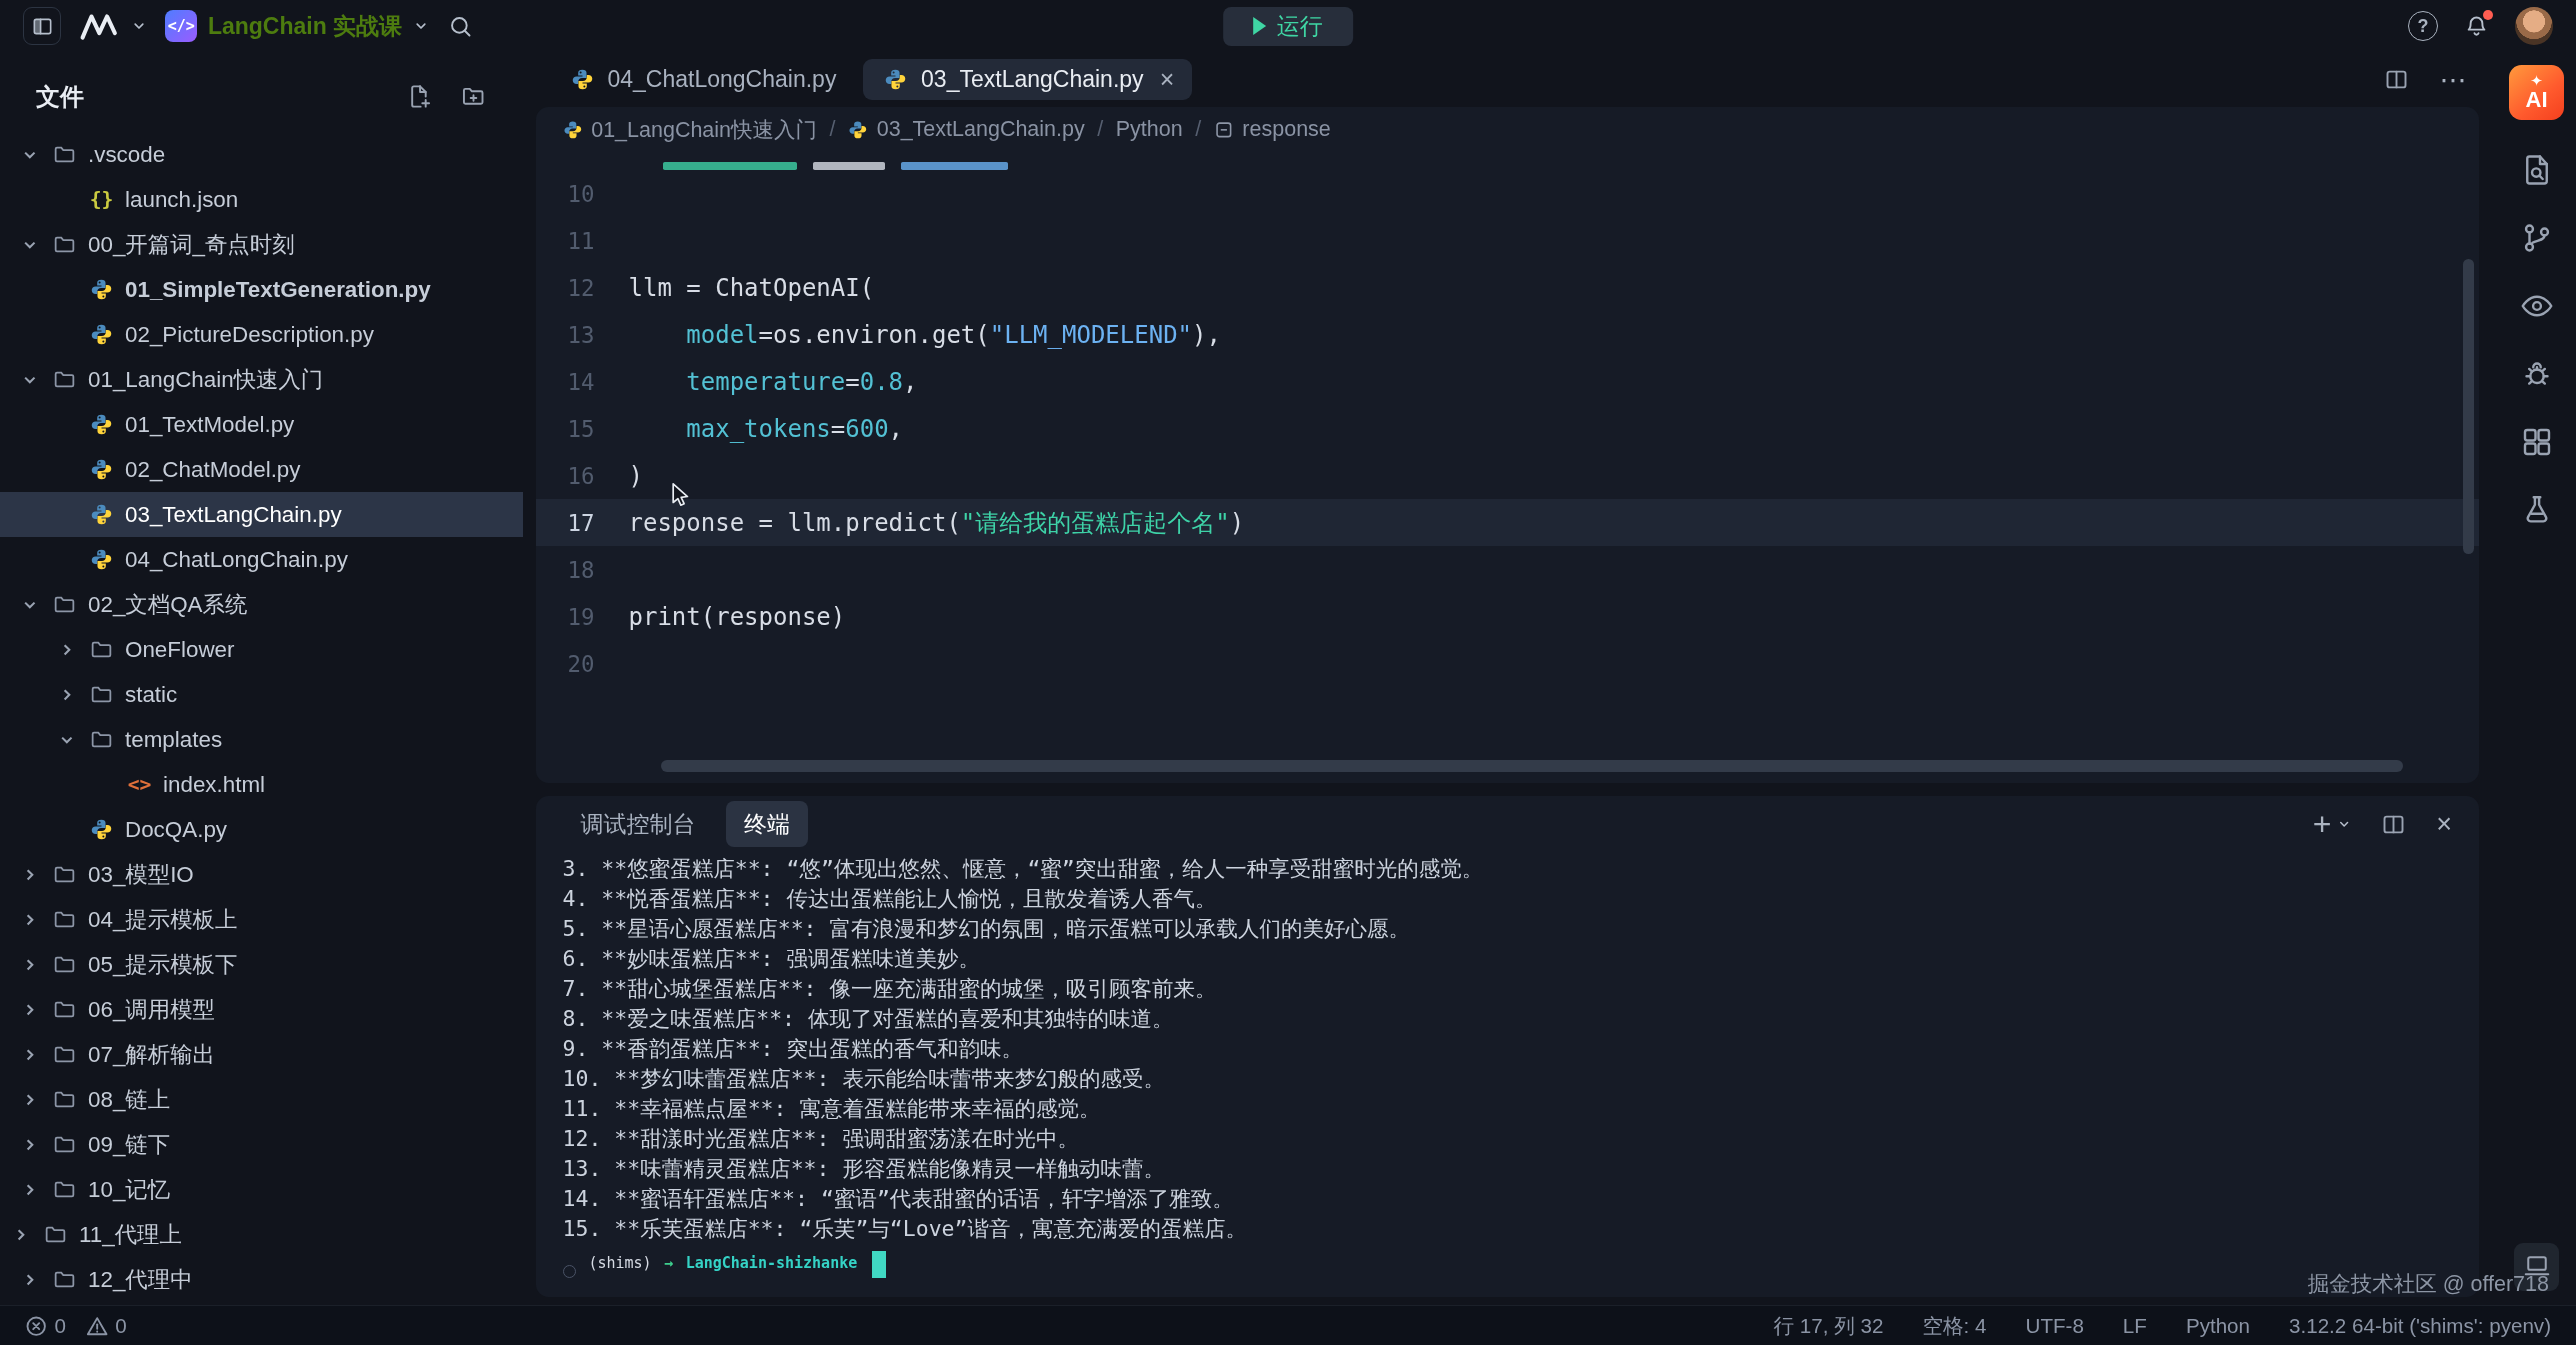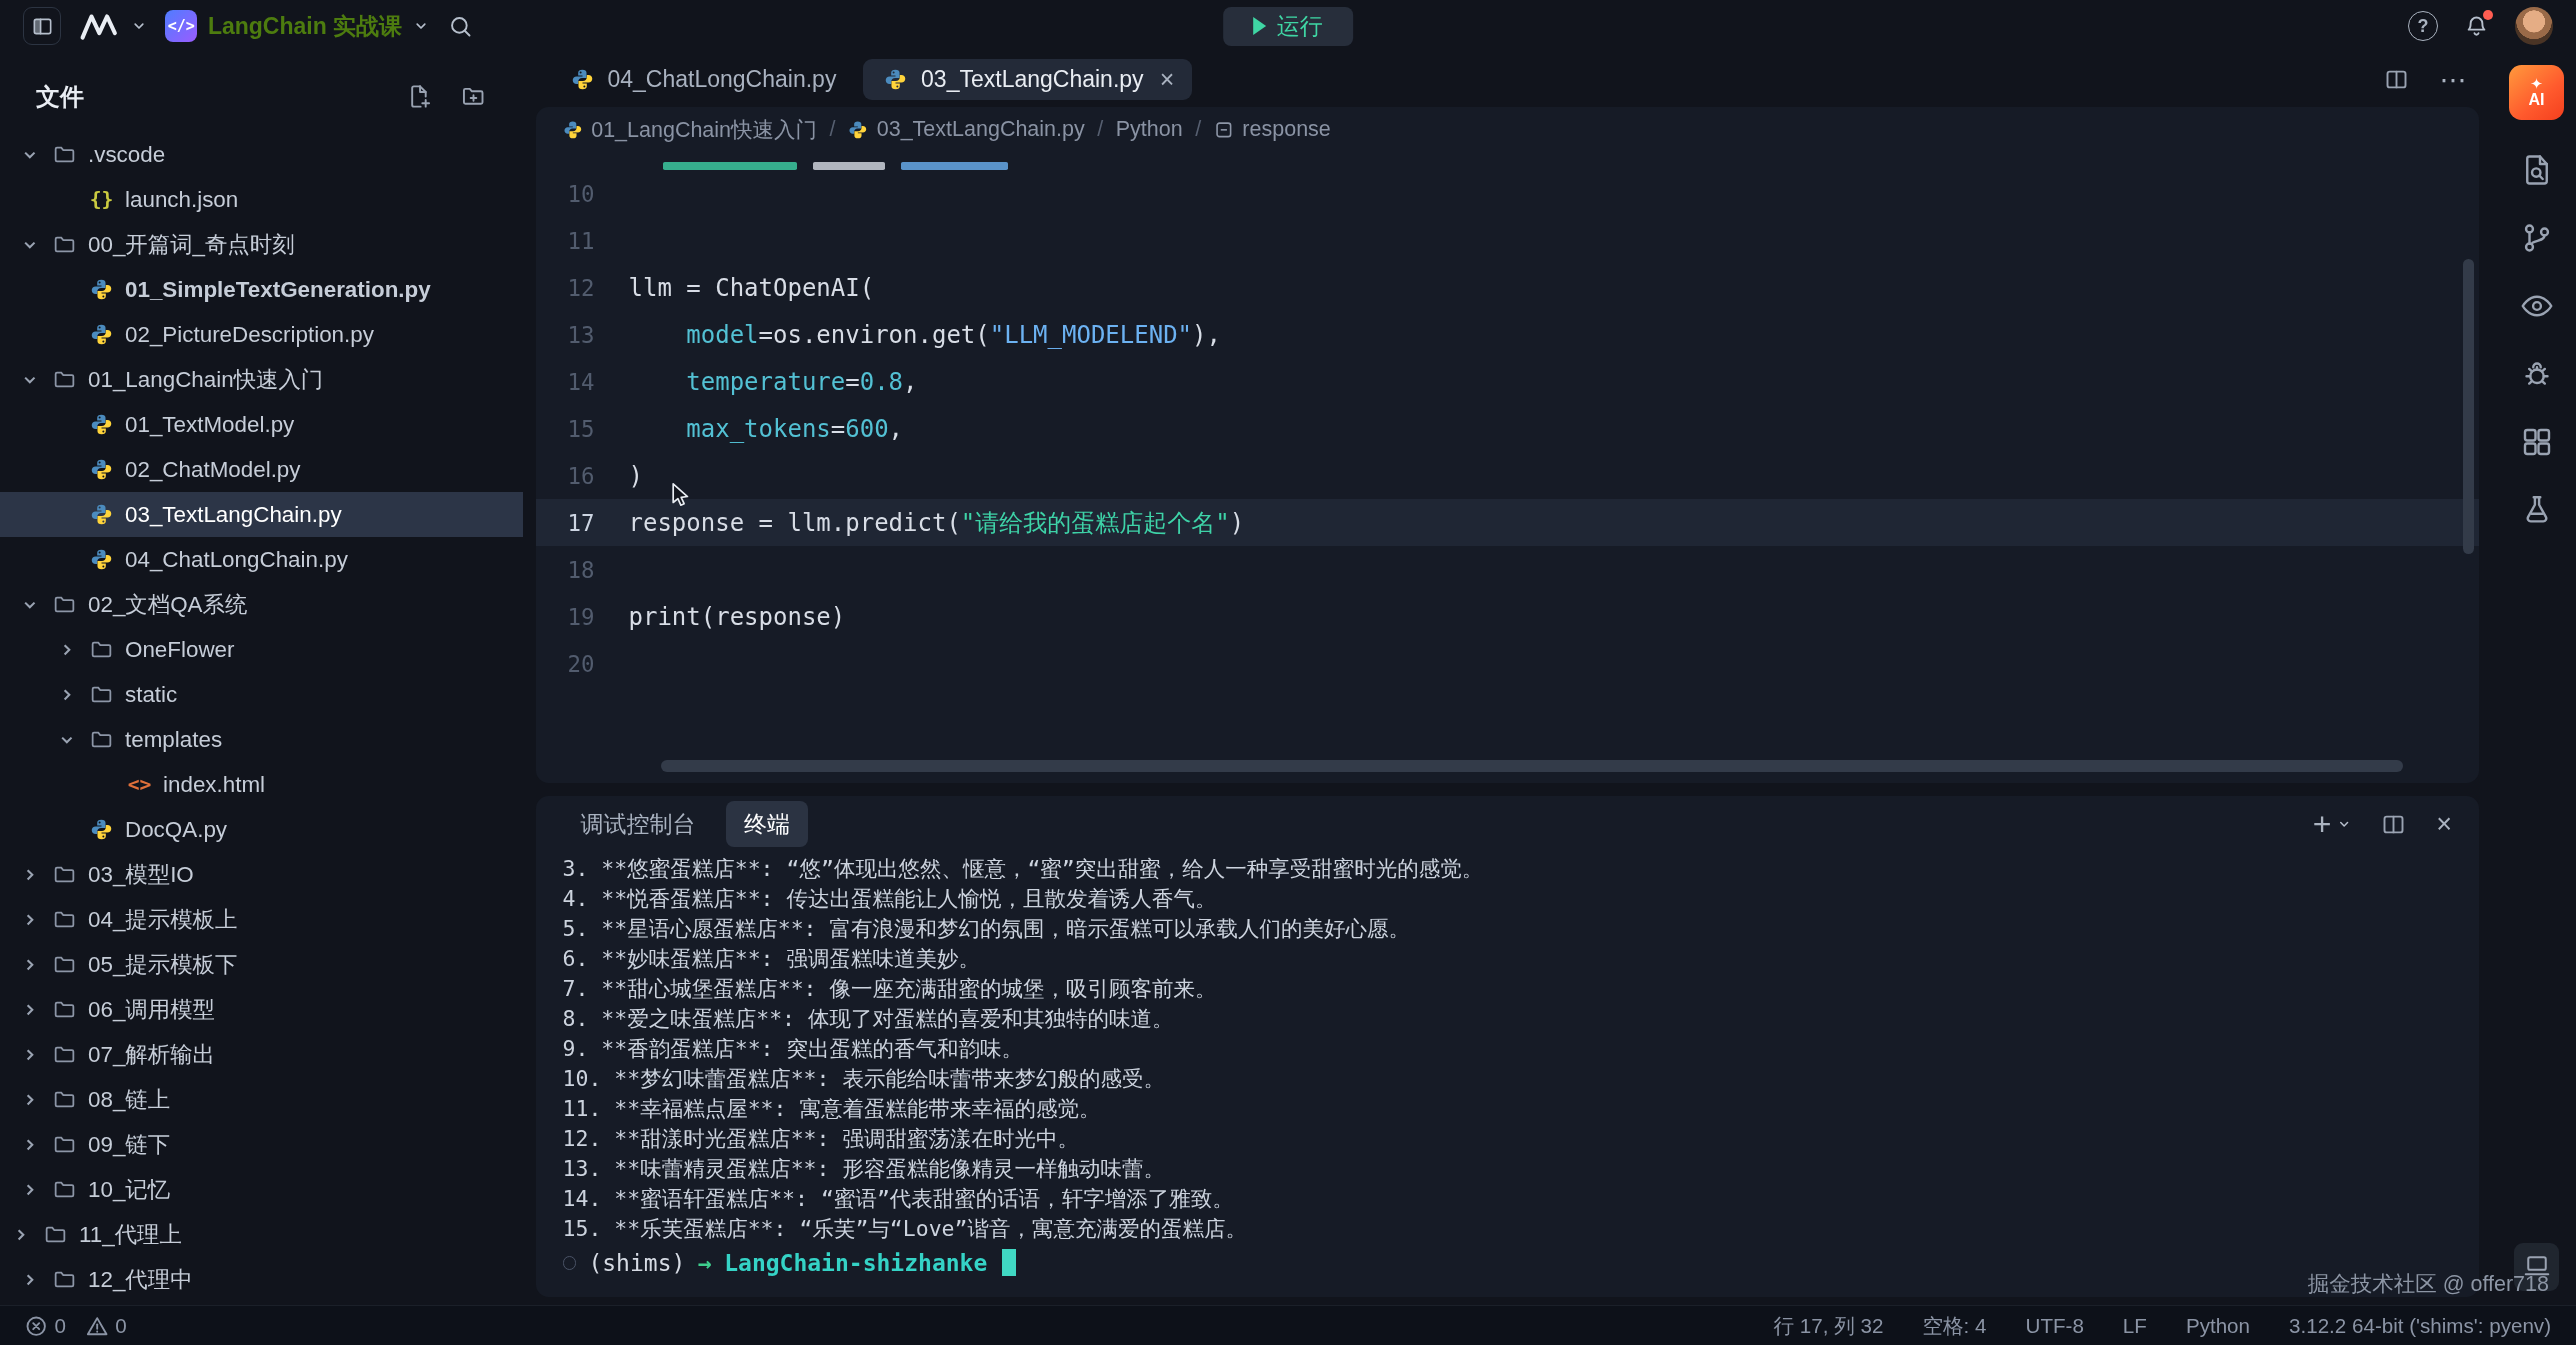--- a/index.html
+++ b/index.html
@@ -72,32 +72,32 @@
 
   
   .panel-card{height:501px;flex:none;margin-top:12.5px;background:#161b26;border-radius:12.5px;display:flex;flex-direction:column;position:relative;}
   .panel-head{height:57px;flex:none;display:flex;align-items:center;gap:12.5px;padding:0 27px;}
   .ptab{font-size:23px;color:#a9b2c0;padding:7.2px 18px;border-radius:8px;}
   .ptab.active{background:#2b3342;color:#fff;}
   .panel-actions{margin-left:auto;display:flex;align-items:center;gap:29px;color:#aab3c0;}
   .plus{font-size:32px;line-height:1;}
   .term-body{flex:1;overflow:hidden;padding:1.8px 27px 7.2px;font-family:"DejaVu Sans Mono","Liberation Mono",monospace;font-size:21.5px;line-height:30px;color:#ccd3de;}
   .term-line{white-space:pre-wrap;}
-  .prompt-row{display:flex;align-items:center;gap:12.5px;margin-top:3.6px;font-size:23px;}
+  .prompt-row{display:flex;align-items:flex-end;gap:12.5px;margin-top:3.6px;font-size:15px;}
   .pr-circle{width:13.4px;height:13.4px;border:1.8px solid #4a5366;border-radius:50%;flex:none;}
   .pr-venv{color:#d6dbe4;}
   .pr-arrow{color:#3ecf8e;font-weight:700;}
   .pr-path{color:#35d3c6;font-weight:700;}
   .pr-cursor{width:14.3px;height:27px;background:#40d8c3;margin-left:1.8px;}
 
   
   .right-rail{width:79px;flex:none;display:flex;flex-direction:column;align-items:center;padding:12.5px 0 14.3px;gap:32px;}
   .ai-btn{width:55px;height:55px;border-radius:12.5px;background:linear-gradient(140deg,#ff9a3d 0%,#ff5a2d 60%,#f43f1e 100%);display:flex;flex-direction:column;align-items:center;justify-content:center;color:#fff;gap:1.8px;}
   .ai-spark{font-size:15px;line-height:1;}
-  .ai-label{font-size:16px;font-weight:700;line-height:1;}
+  .ai-label{font-size:22px;font-weight:700;line-height:1;}
   .rail-svg{width:36px;height:36px;fill:none;stroke:#9aa3b2;stroke-width:1.6;stroke-linecap:round;stroke-linejoin:round;}
   .rail-bottom{margin-top:auto;background:#20262f;border-radius:9px;padding:7.2px;}
 
   
   .statusbar{height:41px;flex:none;display:flex;align-items:center;gap:36px;padding:0 25px;background:#0d1119;border-top:0.9px solid #1b2029;font-size:20.6px;color:#8b94a5;}
   .sb-left{display:flex;align-items:center;gap:19.7px;}
   .stat-pair{display:flex;align-items:center;gap:7.2px;}
   .st-ic{width:22.4px;height:22.4px;fill:none;stroke:#8b94a5;stroke-width:1.5;stroke-linecap:round;stroke-linejoin:round;}
   .sb-right{margin-left:auto;display:flex;align-items:center;gap:39px;}
   .watermark{position:absolute;right:27px;bottom:48px;font-size:21.5px;color:#8d96a5;z-index:6;}

